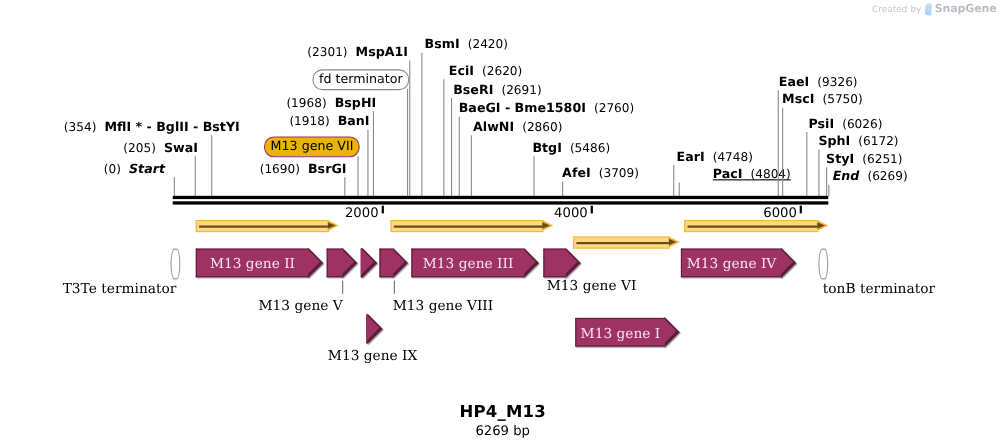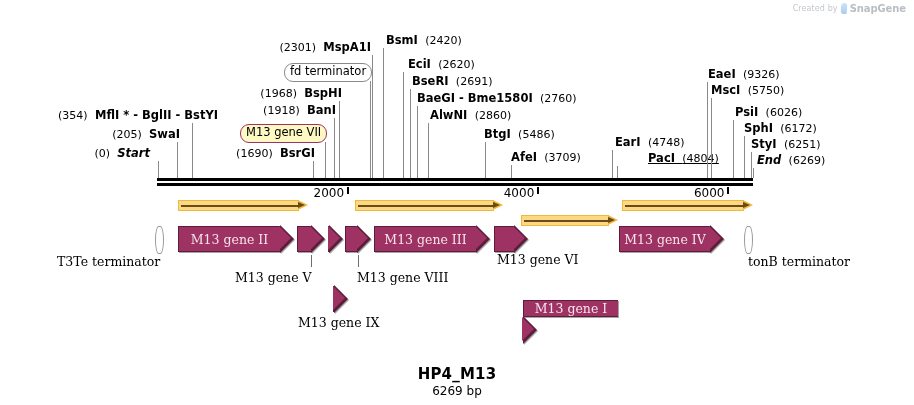--- a/index.html
+++ b/index.html
@@ -45,21 +45,21 @@
   .badge{
     position:absolute;white-space:nowrap;
     font-size:11.5px;line-height:1;
     padding:2px 5px 3px 5px;
     border-radius:9px;
     border:1px solid #8a8a8a;
     background:#ffffff;color:#000;
   }
   .badge.feat{
     border:1.3px solid #9e3263;
-    background:#fef9c3;
+    background:#eab308;
     color:#000;
   }
 
   
   #ruler-bar{background:#000;height:3px;}
   #ruler-bar2{background:#000;height:3px;}
   .rtick{position:absolute;background:#000;width:2px;height:7px;}
   .rlabel{position:absolute;font-size:12px;color:#000;white-space:nowrap;}
 
   
@@ -275,21 +275,21 @@
       <div class="gene" style="left: 619px; width: 105px; top: 226px;">
         <div class="body">
           <span class="gname">M13 gene IV</span>
         </div>
         <div class="tip"></div>
       </div>
       <div class="gene mini" style="left: 333px; width: 9px; top: 286px;">
         <div class="body"></div>
         <div class="tip"></div>
       </div>
-      <div class="gene" style="left: 523px; width: 95px; top: 300px; flex-direction: column;">
+      <div class="gene" style="left: 523px; width: 95px; top: 289px;">
         <div class="body">
           <span class="gname">M13 gene I</span>
         </div>
         <div class="tip"></div>
       </div>
       <div class="term-mark" style="left: 155px; top: 226px;"></div>
       <div class="term-mark" style="left: 744px; top: 226px;"></div>
     </div>
 
   <div class="abs" id="callout-layer" style="left:0;top:0;width:914px;height:340px;">

